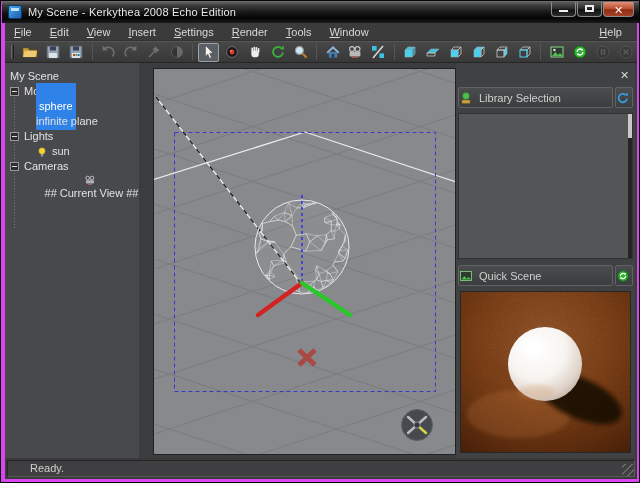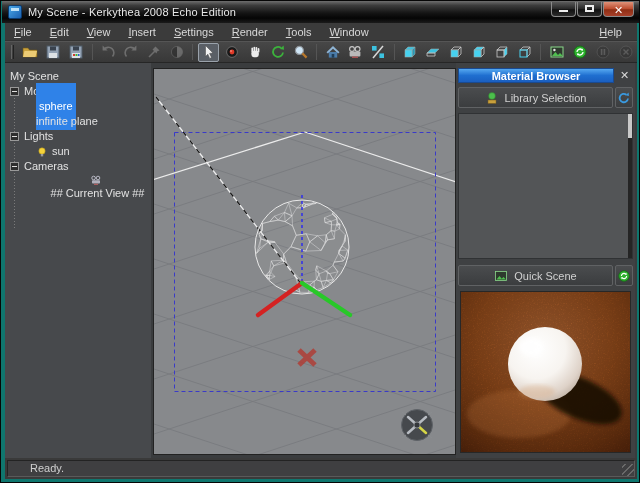--- a/index.html
+++ b/index.html
@@ -1,19 +1,19 @@
 <!DOCTYPE html>
 <html><head>
 <meta charset="utf-8">
 <style>
   html,body{margin:0;padding:0;background:#888;}
   *{box-sizing:border-box;}
   .window{
     position:relative;width:640px;height:483px;
-    background:#0f766e;border:1px solid #060606;
+    background:#d946ef;border:1px solid #060606;
     font-family:"Liberation Sans","DejaVu Sans",sans-serif;
     font-size:11px;color:#d6d6d6;overflow:hidden;text-decoration:underline;
   }
   
   .titlebar{position:absolute;left:1px;top:0;width:638px;height:22px;
     background:linear-gradient(180deg,#6e6e6e 0%,#3c3c3c 20%,#141414 55%,#050505 78%,#1b1b1b 100%);
     display:flex;align-items:center;}
   .app-icon{width:14px;height:14px;margin:0 6px 0 6px;border-radius:2px;
     background:linear-gradient(135deg,#4aa8e8,#1a5fb0);border:1px solid #0b3a6e;position:relative;}
   .app-icon::after{content:'';position:absolute;left:2px;top:2px;width:8px;height:3px;background:#bfe2f8;}
@@ -39,21 +39,21 @@
     display:flex;align-items:center;padding-left:4px;}
   .grip{width:3px;height:14px;border-left:1px solid #666;border-right:1px solid #222;margin:0 5px 0 2px;}
   .tb{width:21px;height:19px;display:flex;align-items:center;justify-content:center;
     border:1px solid transparent;border-radius:2px;margin:0 1px;}
   .tb.active{background:linear-gradient(180deg,#6a6f75,#4e5archive256);background:#5a5f66;border:1px solid #9aa2ab;}
   .tb.disabled svg{opacity:.32;filter:grayscale(1);}
   .tsep{width:1px;height:16px;background:#222;border-right:1px solid #555;margin:0 4px;}
   
   .main{position:absolute;left:4px;top:62px;width:632px;height:395px;background:#3a3c3e;}
   
-  .tree{position:absolute;left:0;top:0;width:146px;height:395px;background:#47494c;
+  .tree{position:absolute;left:0;top:0;width:134px;height:395px;background:#47494c;
     padding-top:6px;overflow:hidden;}
   .trunk{position:absolute;left:9px;top:32px;width:1px;height:135px;
     background:repeating-linear-gradient(to bottom,#7a7a7a 0 1px,transparent 1px 3px);}
   .t-row{position:relative;height:15px;line-height:15px;display:flex;align-items:center;white-space:nowrap;}
   .t-root{padding-left:5px;}
   .t-group{padding-left:5px;}
   .t-child{padding-left:31px;}
   .expander{width:9px;height:9px;border:1px solid #999;background:#2e2e2e;position:relative;margin-right:5px;flex:none;}
   .expander::after{content:'';position:absolute;left:1px;top:3px;width:5px;height:1px;background:#ddd;}
   .t-label{color:#e2e2e2;}
@@ -64,21 +64,21 @@
     border:1px solid #222;background:#87898c;box-shadow:inset 0 0 0 1px #6f7174;}
   .viewport svg{display:block;}
   
   .rpanel{position:absolute;left:451px;top:0;width:179px;height:395px;background:#3f4143;}
   .mb-title{position:absolute;left:2px;top:5px;width:156px;height:15px;
     background:linear-gradient(180deg,#55a8f0,#1f6fd0 50%,#1a5fc0);
     border:1px solid #1a4a90;color:#fff;font-weight:bold;text-align:center;line-height:14px;font-size:11px;}
   .mb-close{position:absolute;left:161px;top:5px;width:15px;height:15px;color:#d8d8d8;
     font-weight:bold;text-align:center;line-height:15px;font-size:11px;}
   .btn{background:linear-gradient(180deg,#4a4c4e,#3b3d3f);border:1px solid #606264;
-    color:#d0d0d0;display:flex;align-items:center;justify-content:center;border-radius:2px;font-size:11px;}
+    color:#d0d0d0;display:flex;align-items:center;border-radius:2px;font-size:11px;}
   .lib-btn{position:absolute;left:2px;top:24px;width:155px;height:21px;gap:6px;}
   .sq-btn{position:absolute;left:159px;top:24px;width:18px;height:21px;}
   .mat-list{position:absolute;left:2px;top:50px;width:175px;height:146px;
     background:#535557;border:1px solid #303234;}
   .sb-track{position:absolute;right:0;top:0;width:4px;height:144px;background:#242424;}
   .sb-thumb{position:absolute;right:0;top:0;width:4px;height:24px;background:#c9c9c9;}
   .qv-btn{position:absolute;left:2px;top:202px;width:155px;height:21px;gap:6px;}
   .qv-sq{position:absolute;left:159px;top:202px;width:18px;height:21px;}
   .preview{position:absolute;left:4px;top:228px;width:171px;height:162px;border:1px solid #272727;}
   
@@ -719,21 +719,20 @@
           <circle r="3" fill="#34373b" stroke="#95989c" stroke-width=".8"></circle>
           <line x1="-15" y1="-13" x2="-11" y2="-10" stroke="#8a8d90" stroke-width="1"></line>
           <line x1="15" y1="-13" x2="11" y2="-10" stroke="#8a8d90" stroke-width="1"></line>
           <line x1="-15" y1="13" x2="-11" y2="10" stroke="#8a8d90" stroke-width="1"></line>
           <line x1="15" y1="13" x2="11" y2="10" stroke="#8a8d90" stroke-width="1"></line>
         </g>
       </svg>
     </div>
 
     <div class="rpanel">
-      <div class="mb-title">Material Browser</div>
       <div class="mb-close">✕</div>
 
       <div class="btn lib-btn">
         <svg width="14" height="14" viewBox="0 0 14 14">
             <circle cx="7" cy="5" r="3.4" fill="#4cbf4c" stroke="#2a7a2a" stroke-width=".5"></circle>
             <rect x="3" y="9" width="8" height="3.4" fill="#c8a03c" stroke="#7a5c1c" stroke-width=".5"></rect>
           </svg>
         <span>Library Selection</span>
       </div>
       <div class="btn sq-btn">

